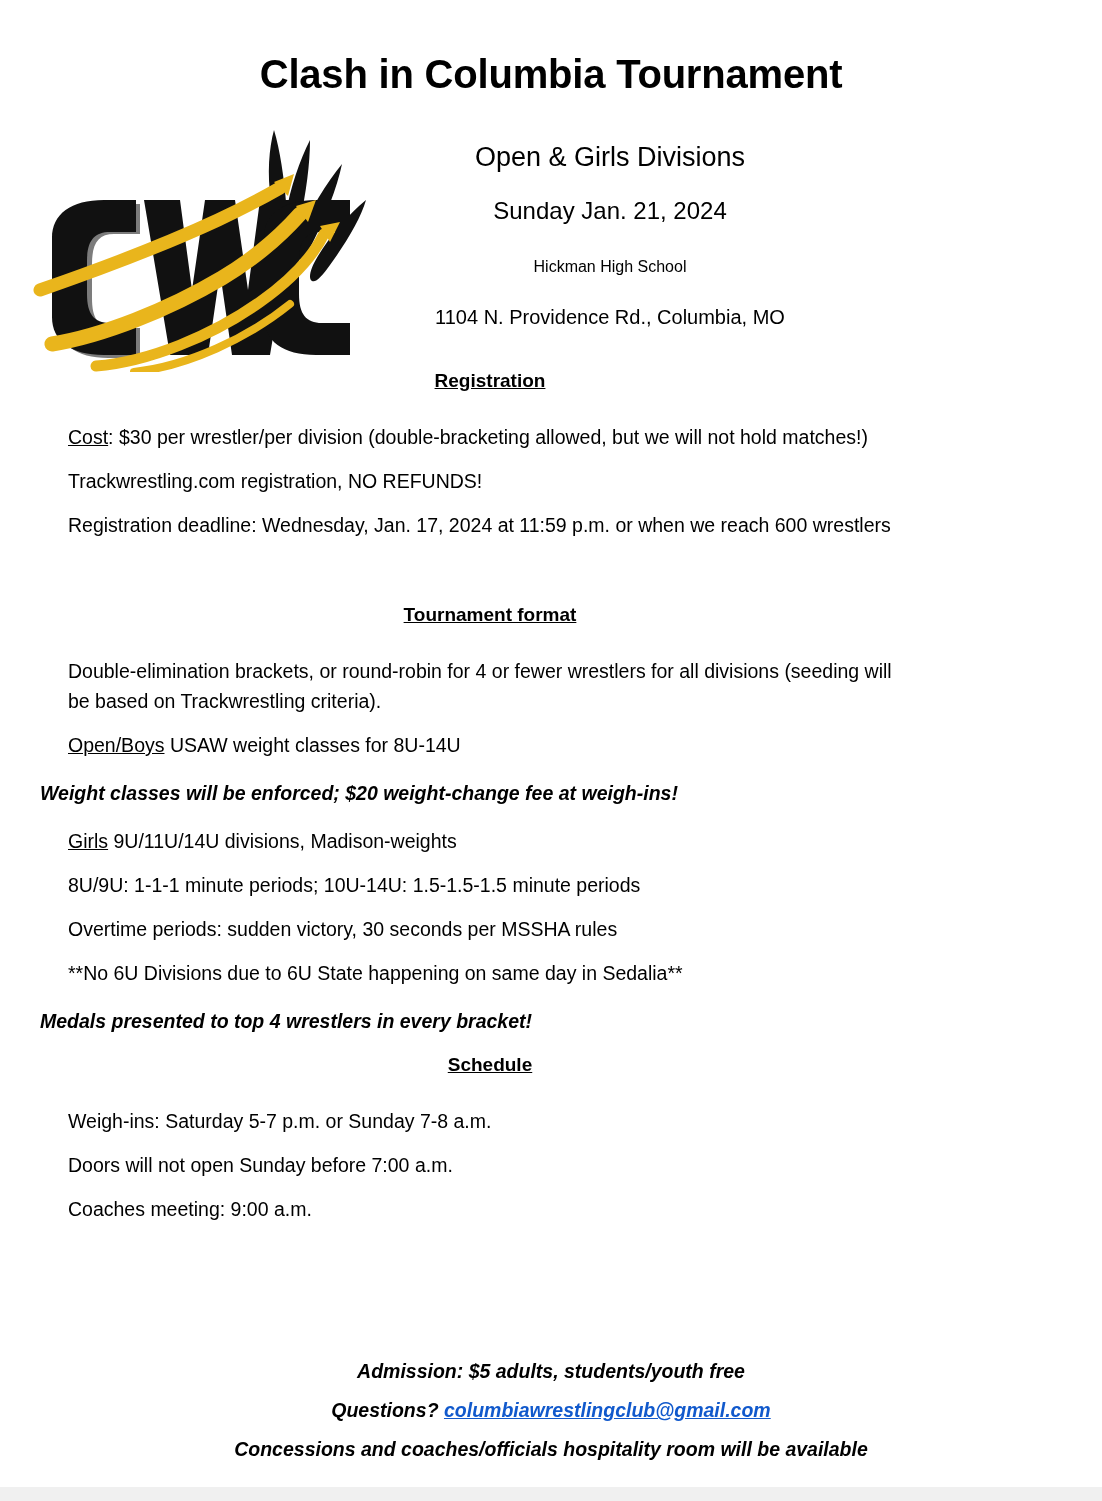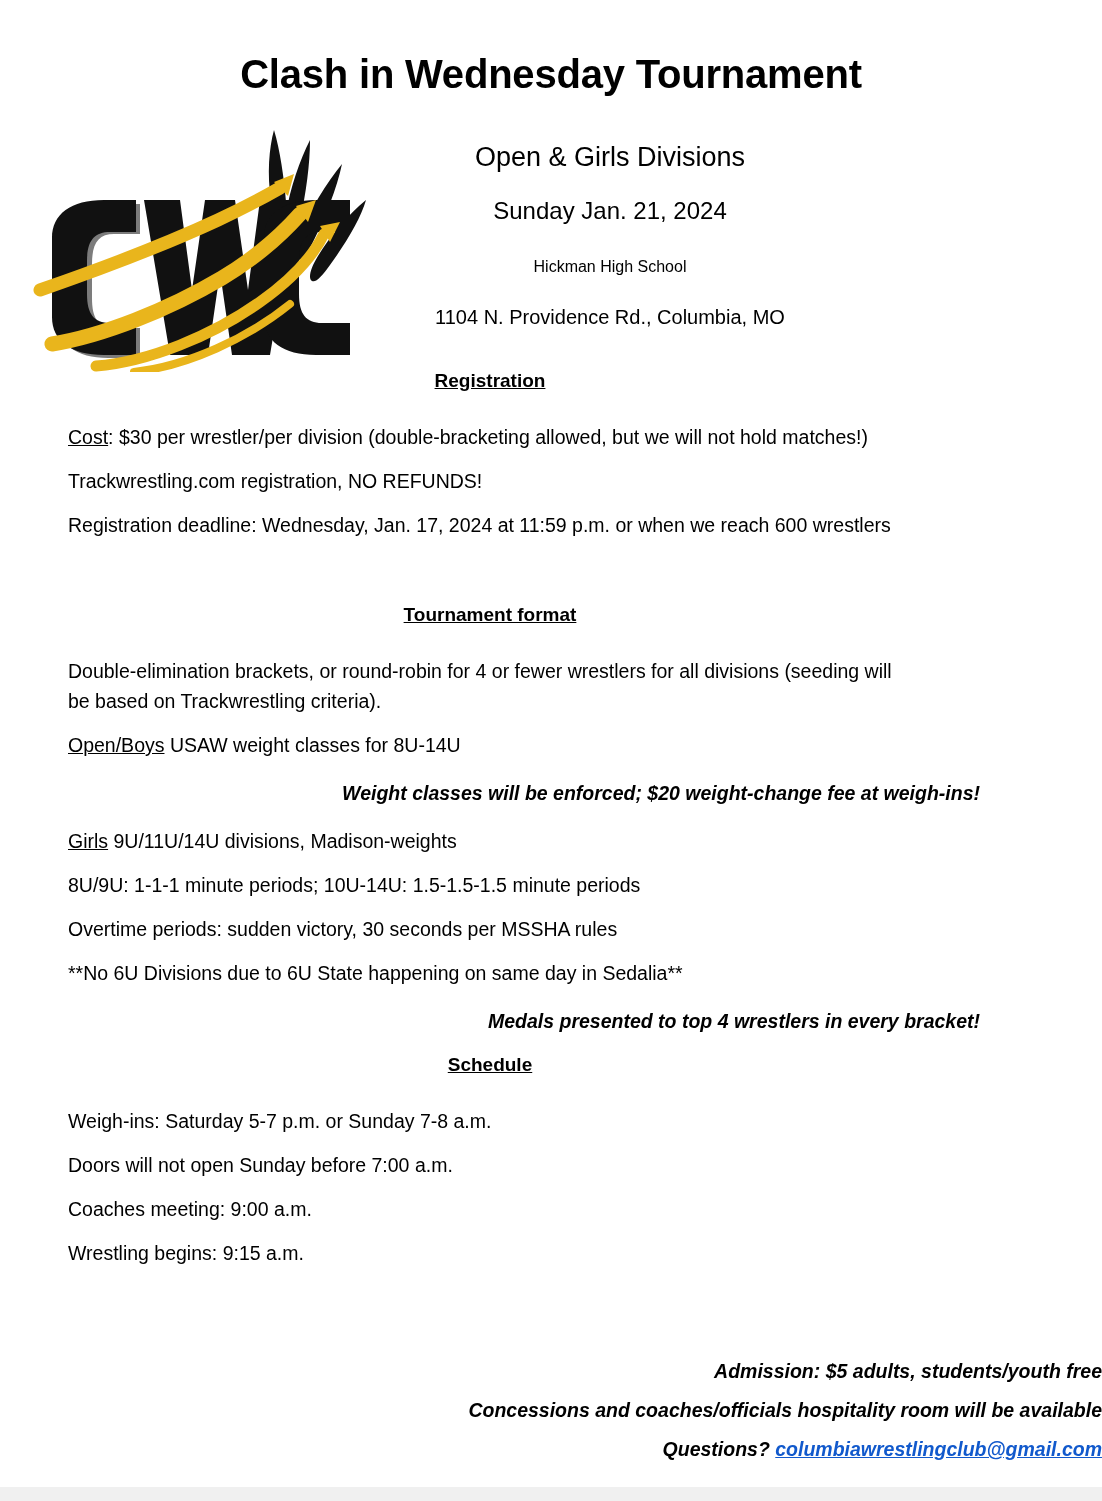--- a/index.html
+++ b/index.html
@@ -86,40 +86,40 @@
     margin: 0;
     padding: 0 78px 0 68px;
     font-size: 19.5px;
     line-height: 30px;
     color: #000;
   }
   p.line.wrap { padding-right: 70px; }
   .u { text-decoration: underline; }
   .center-bi {
     margin: 0;
-    text-align: right;
+    text-align: left;
     font-size: 19.5px;
     font-weight: bold;
     font-style: italic;
     line-height: 30px;
     color: #000;
   }
   .center-bi.indented { padding-left: 40px; }
   .sp-14 { height: 14px; }
   .sp-18 { height: 18px; }
   .sp-26 { height: 26px; }
   .sp-60 { height: 60px; }
 
   
   .footer {
     position: absolute;
     left: 0;
     top: 1352px;
     width: 1102px;
-    text-align: right;
+    text-align: center;
   }
   .footer p {
     margin: 0;
     font-size: 19.5px;
     font-weight: bold;
     font-style: italic;
     line-height: 39px;
     color: #000;
   }
   .email-link {
@@ -127,21 +127,21 @@
     text-decoration: underline;
     font-weight: bold;
     font-style: italic;
   }
 </style>
 </head>
 <body>
 
 <div class="page">
 
-  <div class="doc-title">Clash in Wednesday Tournament</div>
+  <div class="doc-title">Clash in Columbia Tournament</div>
 
   <div class="logo">
     <svg viewBox="0 0 350 250" xmlns="http://www.w3.org/2000/svg" aria-hidden="true">
 
       <g fill="#111111">
         <path d="M252 8 C247 26 245 52 249 78 C251 92 255 100 259 101 C263 102 265 94 264 80 C262 56 258 28 252 8 Z"></path>
         <path d="M288 18 C278 38 268 66 264 92 C262 106 263 116 267 118 C271 120 275 112 278 98 C284 72 288 42 288 18 Z"></path>
         <path d="M320 42 C305 60 288 88 278 112 C272 126 271 136 275 138 C279 140 285 132 291 120 C303 96 315 66 320 42 Z"></path>
         <path d="M344 78 C327 92 308 114 296 134 C288 147 286 157 290 159 C294 161 300 154 308 143 C324 121 339 96 344 78 Z"></path>
       </g>
@@ -213,24 +213,23 @@
     <div class="sp-14"></div>
 
     <div class="sect-head">Schedule</div>
     <div class="sp-26"></div>
     <p class="line">Weigh-ins: Saturday 5-7 p.m. or Sunday 7-8 a.m.</p>
     <div class="sp-14"></div>
     <p class="line">Doors will not open Sunday before 7:00 a.m.</p>
     <div class="sp-14"></div>
     <p class="line">Coaches meeting: 9:00 a.m.</p>
     <div class="sp-14"></div>
-    <p class="line">Wrestling begins: 9:15 a.m.</p>
 
   </div>
 
   <div class="footer">
     <p>Admission: $5 adults, students/youth free</p>
+    <p><span>Questions? </span><a class="email-link" href="#">columbiawrestlingclub@gmail.com</a></p>
     <p>Concessions and coaches/officials hospitality room will be available</p>
-    <p><span>Questions? </span><a class="email-link" href="#">columbiawrestlingclub@gmail.com</a></p>
   </div>
 
   <div class="bottom-strip"></div>
 </div>
 
 </body></html>

